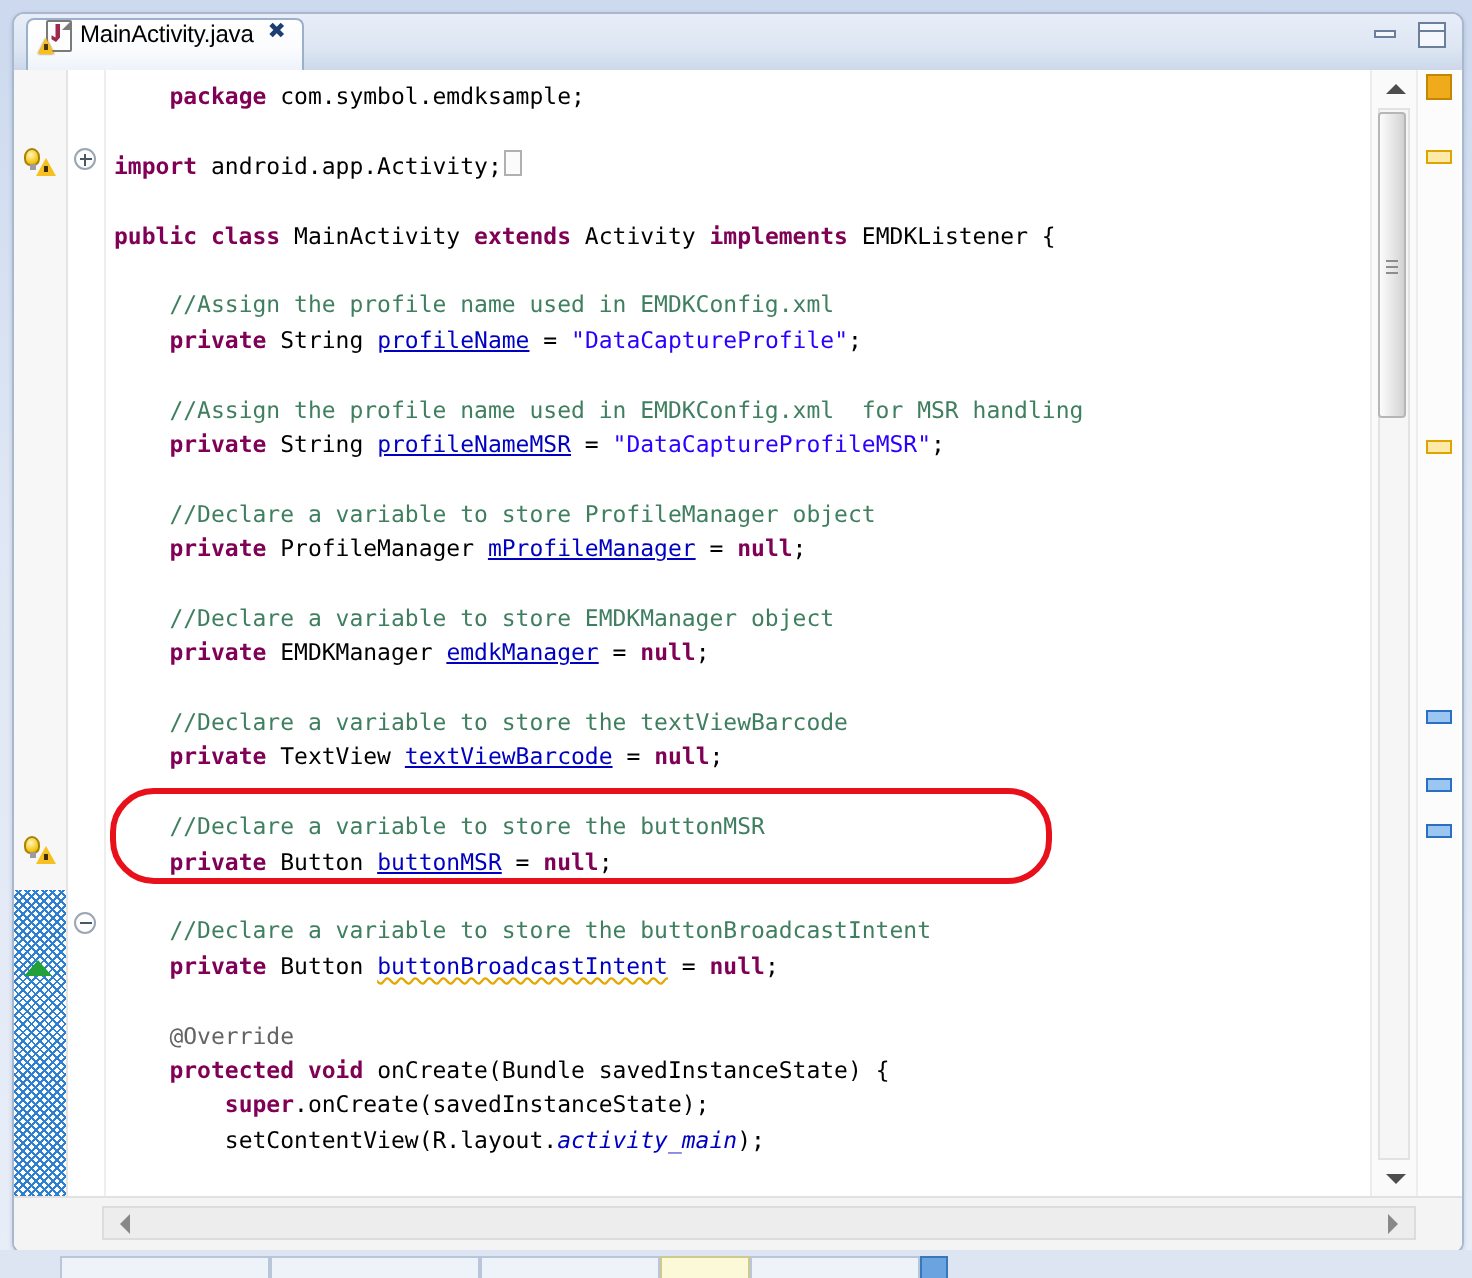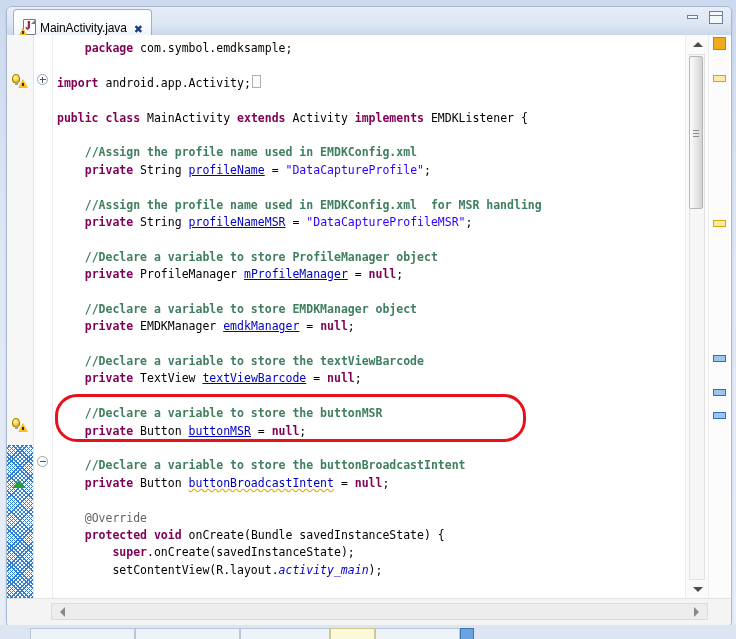--- a/index.html
+++ b/index.html
@@ -33,21 +33,21 @@
     position: absolute;
     left: 0; top: 0; right: 0; height: 28px;
     background: linear-gradient(#e8eef8, #dde6f3 60%, #ccd8ea);
     border-bottom: 1px solid #9cb0cb;
   }
   .tab {
     position: absolute;
     left: 6px; top: 2px;
     height: 26px;
     padding: 0 8px 0 6px;
-    display: flex; align-items: flex-end; gap: 5px;
+    display: flex; align-items: flex-start; gap: 5px;
     background: linear-gradient(#ffffff, #fbfcfe 55%, #eef3fa);
     border: 1px solid #9cb0cb;
     border-bottom: none;
     border-radius: 4px 4px 0 0;
     box-sizing: border-box;
   }
   .tab-title {
     font-size: 12px;
     color: #000;
     white-space: nowrap;
@@ -249,21 +249,21 @@
     position: absolute;
     left: 0; top: 5px;
     white-space: pre;
     font-family: "DejaVu Sans Mono", monospace;
     font-size: 11.5px;
     line-height: 17.4px;
     color: #000000;
   }
   .code .ln { display: block; height: 17.4px; padding-left: 4px; }
   .kw   { color: #7f0055; font-weight: bold; }
-  .cm   { color: #3f7f5f; font-weight: bold; }
+  .cm   { color: #3f7f5f; }
   .str  { color: #2a00ff; }
   .fld  { color: #0000c0; text-decoration: underline; }
   .sfld { color: #0000c0; font-style: italic; }
   .ann  { color: #646464; }
   .plain{ color: #000000; }
   .warnu {
     text-decoration: underline wavy #e5a800;
     text-decoration-skip-ink: none;
   }
   .import-box {

